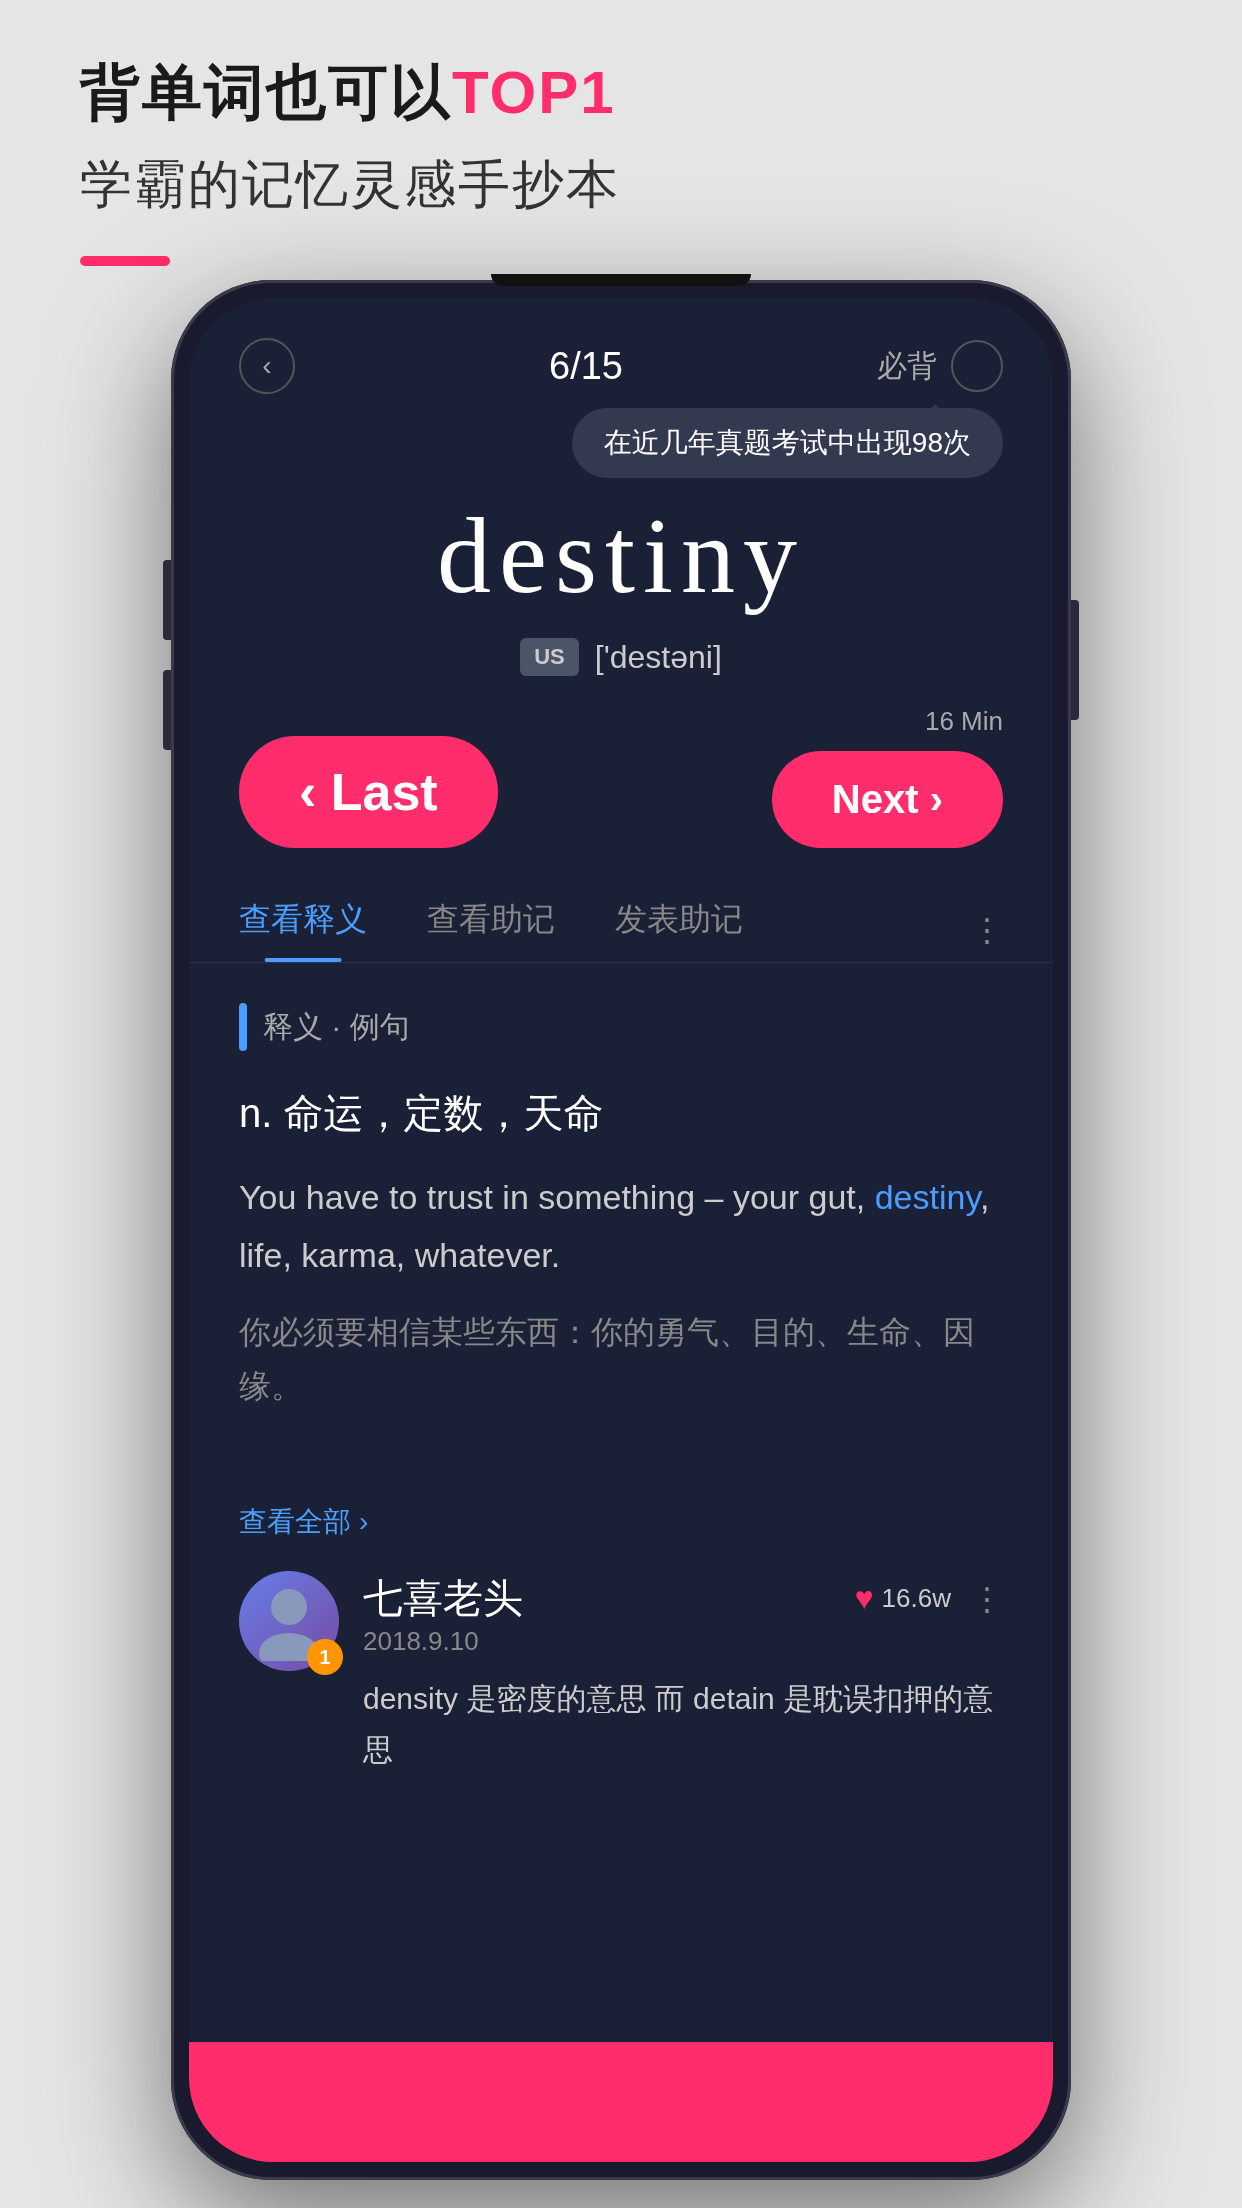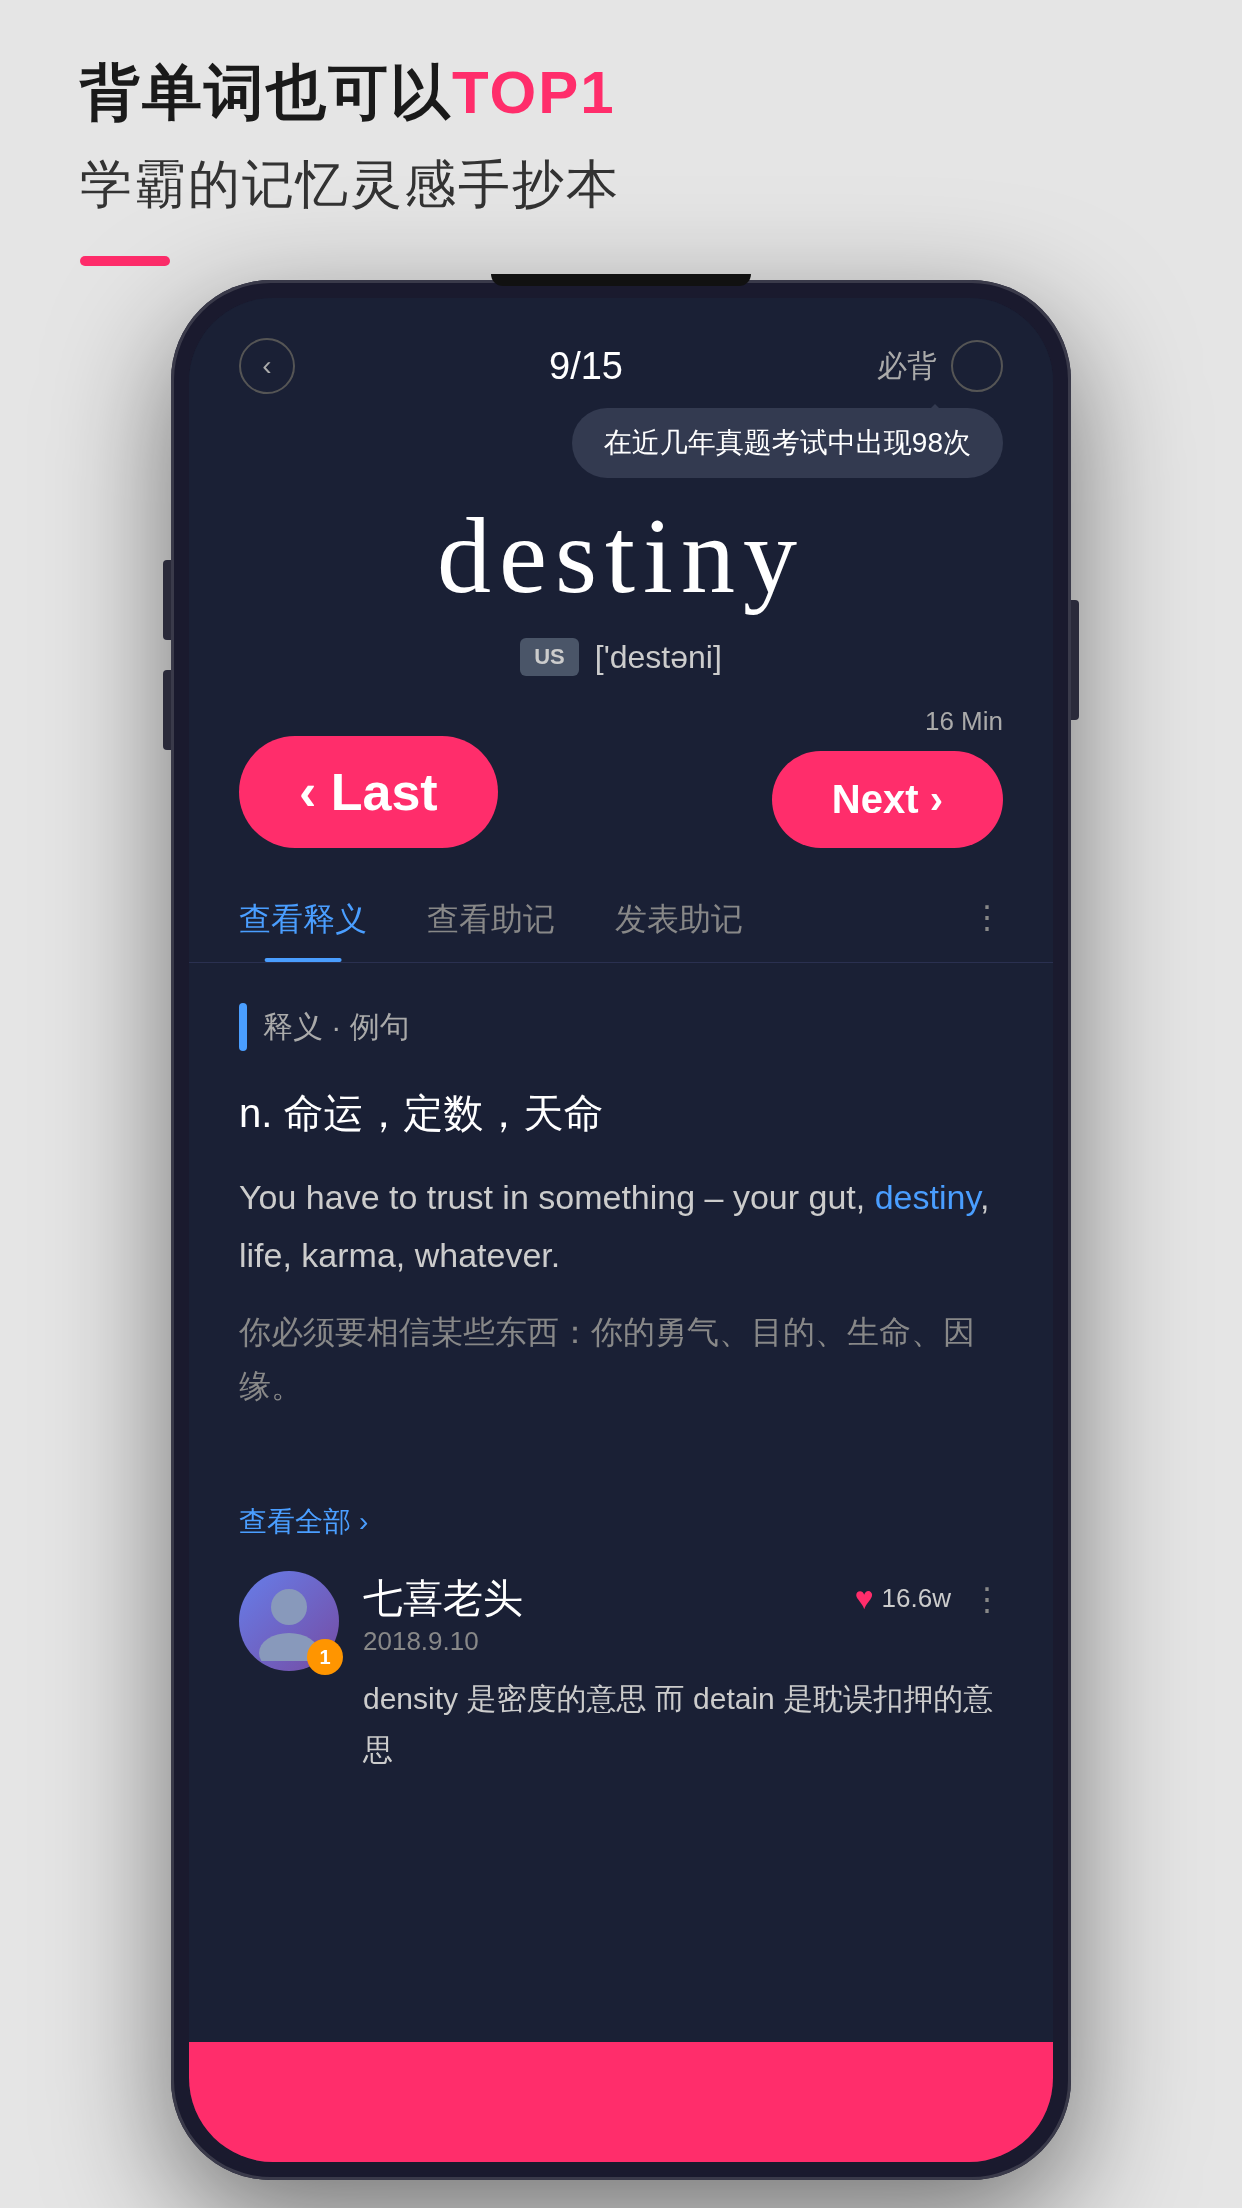--- a/index.html
+++ b/index.html
@@ -264,20 +264,21 @@
       font-weight: 600;
       padding: 26px 60px;
       border-radius: 60px;
       border: none;
       cursor: pointer;
     }
 
     
     .tabs-row {
       display: flex;
+      align-items: center;
       padding: 30px 50px 0;
       border-bottom: 1px solid #2a3050;
       gap: 60px;
     }
 
     .tab-item {
       font-size: 32px;
       color: #888;
       padding-bottom: 20px;
       cursor: pointer;
@@ -550,21 +551,21 @@
 
     <div class="phone-screen">
 
       <div class="phone-speaker"></div>
       <div class="phone-camera"></div>
 
       <div class="screen-content">
 
         <div class="top-bar">
           <div class="back-btn">‹</div>
-          <div class="progress-text">9/15</div>
+          <div class="progress-text">6/15</div>
           <div class="must-memorize">
             <span>必背</span>
             <div class="circle-btn"></div>
           </div>
         </div>
 
         <div class="tooltip">在近几年真题考试中出现98次</div>
 
         <div class="word-section">
           <div class="word-main">destiny</div>

